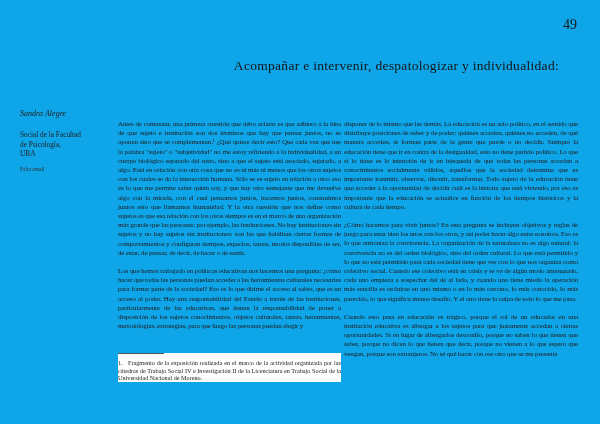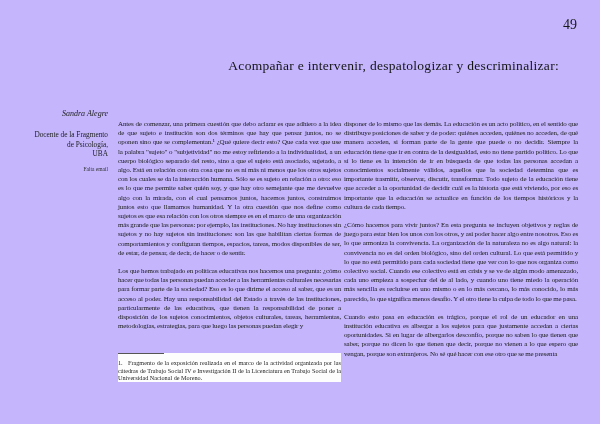--- a/index.html
+++ b/index.html
@@ -4,39 +4,39 @@
 <style>
   html, body {
     margin: 0; padding: 0;
     width: 600px; height: 424px;
     background: #fdfdfd;
   }
   .page {
     position: relative;
     width: 600px; height: 424px;
     overflow: hidden;
-    background: #c4b5fd;
+    background: #0ea5e9;
     color: #1e1e1e;
     font-family: "Liberation Serif", "DejaVu Serif", serif;
   }
   .page-number {
     position: absolute; top: 17px; right: 23px;
     font-size: 14px; color: #1a1a1a;
   }
   .title-block {
     position: absolute; top: 57px; right: 41px;
     text-align: right;
     font-size: 13.5px; line-height: 17px;
     letter-spacing: 0.3px;
     color: #151515;
     white-space: nowrap;
   }
   .author-block {
     position: absolute; top: 109px; left: 20px; width: 88px;
-    text-align: right; color: #222;
+    text-align: left; color: #222;
   }
   .author-name { font-style: italic; font-size: 8px; }
   .author-affiliation { margin-top: 12px; font-size: 7.3px; line-height: 9.6px; }
   .author-note { margin-top: 7px; font-size: 5.5px; color: #333; }
   .col {
     position: absolute; top: 120px;
     font-size: 7px; line-height: 9.2px;
     text-align: justify;
     letter-spacing: -0.02em; word-spacing: -0.02em;
     color: #202020;
@@ -62,27 +62,27 @@
   .fn-marker { display: inline-block; width: 10px; }
 </style>
 </head>
 <body>
 
 <div class="page">
 
   <div class="page-number">49</div>
 
   <header class="title-block">
-    <div class="title-line">Acompañar e intervenir, despatologizar y descriminalizar:</div>
+    <div class="title-line">Acompañar e intervenir, despatologizar y individualidad:</div>
   </header>
 
   <aside class="author-block">
     <div class="author-name">Sandra Alegre</div>
     <div class="author-affiliation">
-      <div>Docente de la Fragmento</div>
+      <div>Social de la Facultad</div>
       <div>de Psicología,</div>
       <div>UBA</div>
     </div>
     <div class="author-note">Falta email</div>
   </aside>
 
   <section class="col col-left">
     <p>Antes de comenzar, una primera cuestión que debo aclarar es que adhiero a la idea de que sujeto e institución son dos términos que hay que pensar juntos, no se oponen sino que se complementan.¹ ¿Qué quiere decir esto? Que cada vez que use la palabra "sujeto" o "subjetividad" no me estoy refiriendo a la individualidad, a un cuerpo biológico separado del resto, sino a que el sujeto está asociado, sujetado, a algo. Está en relación con otra cosa que no es ni más ni menos que los otros sujetos con los cuales se da la interacción humana. Sólo se es sujeto en relación a otro: eso es lo que me permite saber quién soy, y que hay otro semejante que me devuelve algo con la mirada, con el cual pensamos juntos, hacemos juntos, construimos juntos esto que llamamos humanidad. Y la otra cuestión que nos define como sujetos es que esa relación con los otros siempre es en el marco de una organización más grande que las personas: por ejemplo, las instituciones. No hay instituciones sin sujetos y no hay sujetos sin instituciones: son las que habilitan ciertas formas de comportamientos y configuran tiempos, espacios, tareas, modos disponibles de ser, de estar, de pensar, de decir, de hacer o de sentir.</p>
     <p>Los que hemos trabajado en políticas educativas nos hacemos una pregunta: ¿cómo hacer que todas las personas puedan acceder a las herramientas culturales necesarias para formar parte de la sociedad? Eso es lo que dirime el acceso al saber, que es un acceso al poder. Hay una responsabilidad del Estado a través de las instituciones, particularmente de las educativas, que tienen la responsabilidad de poner a disposición de los sujetos conocimientos, objetos culturales, tareas, herramientas, metodologías, estrategias, para que luego las personas puedan elegir y</p>
   </section>

